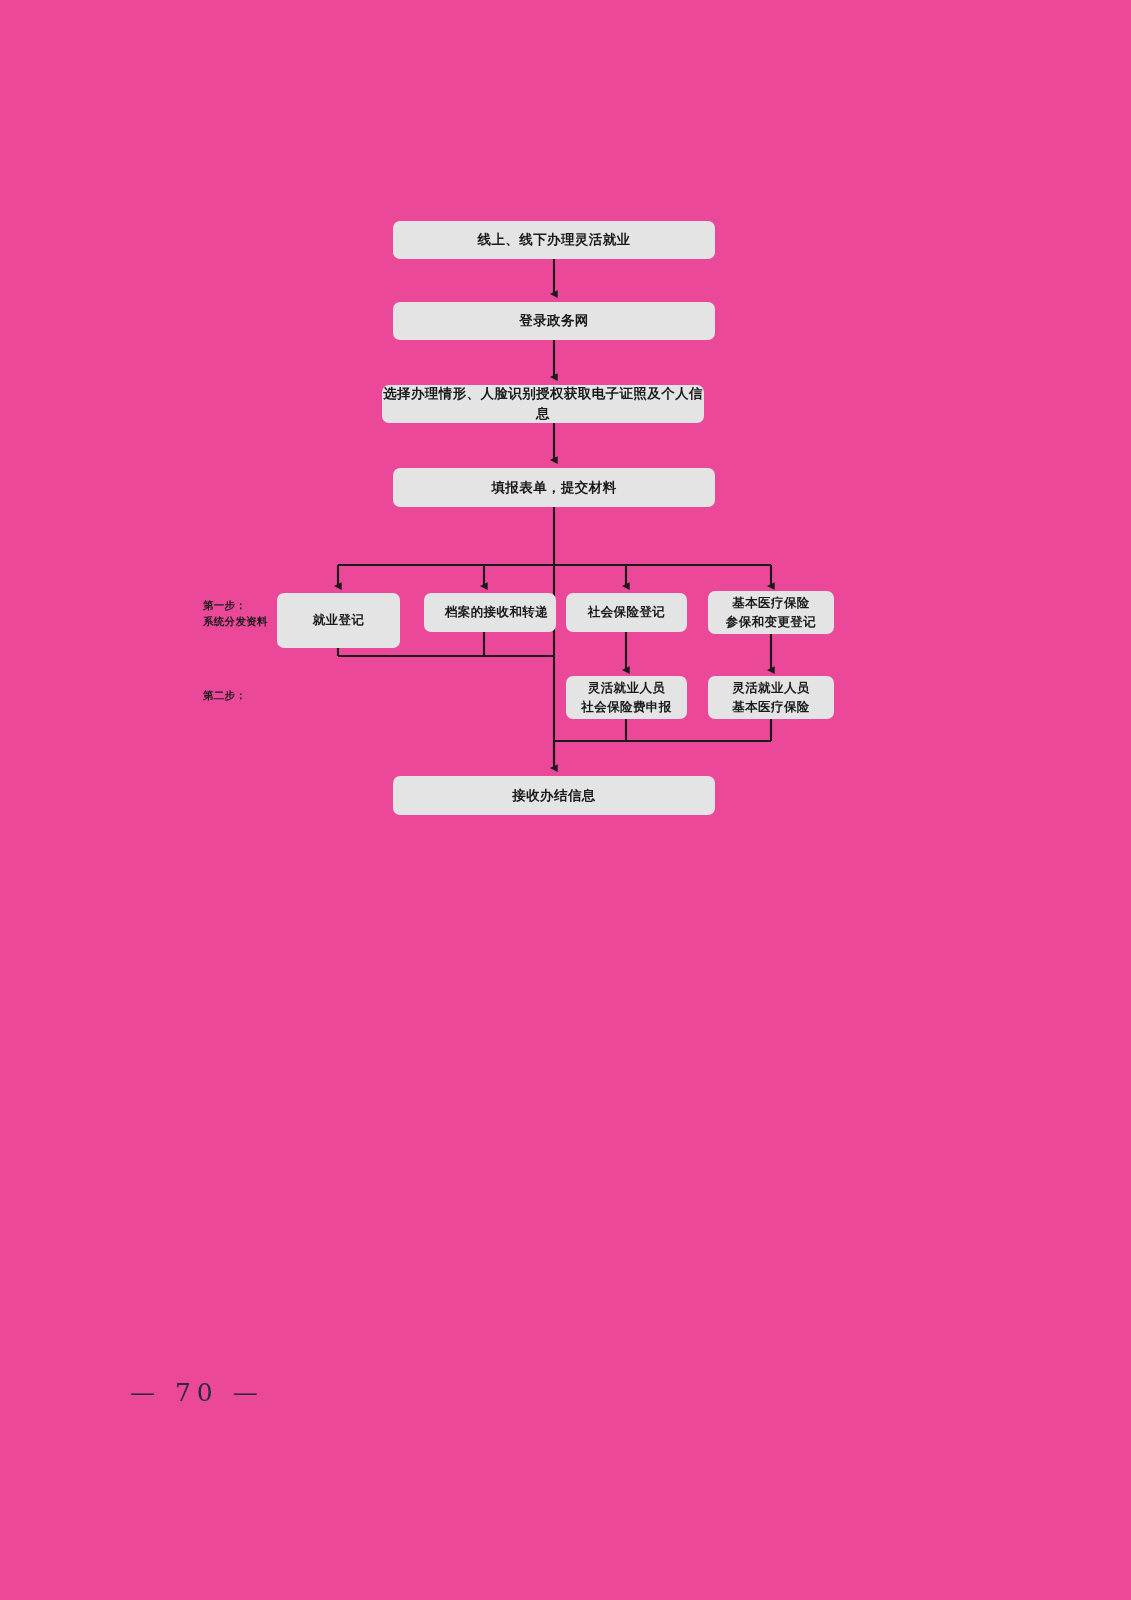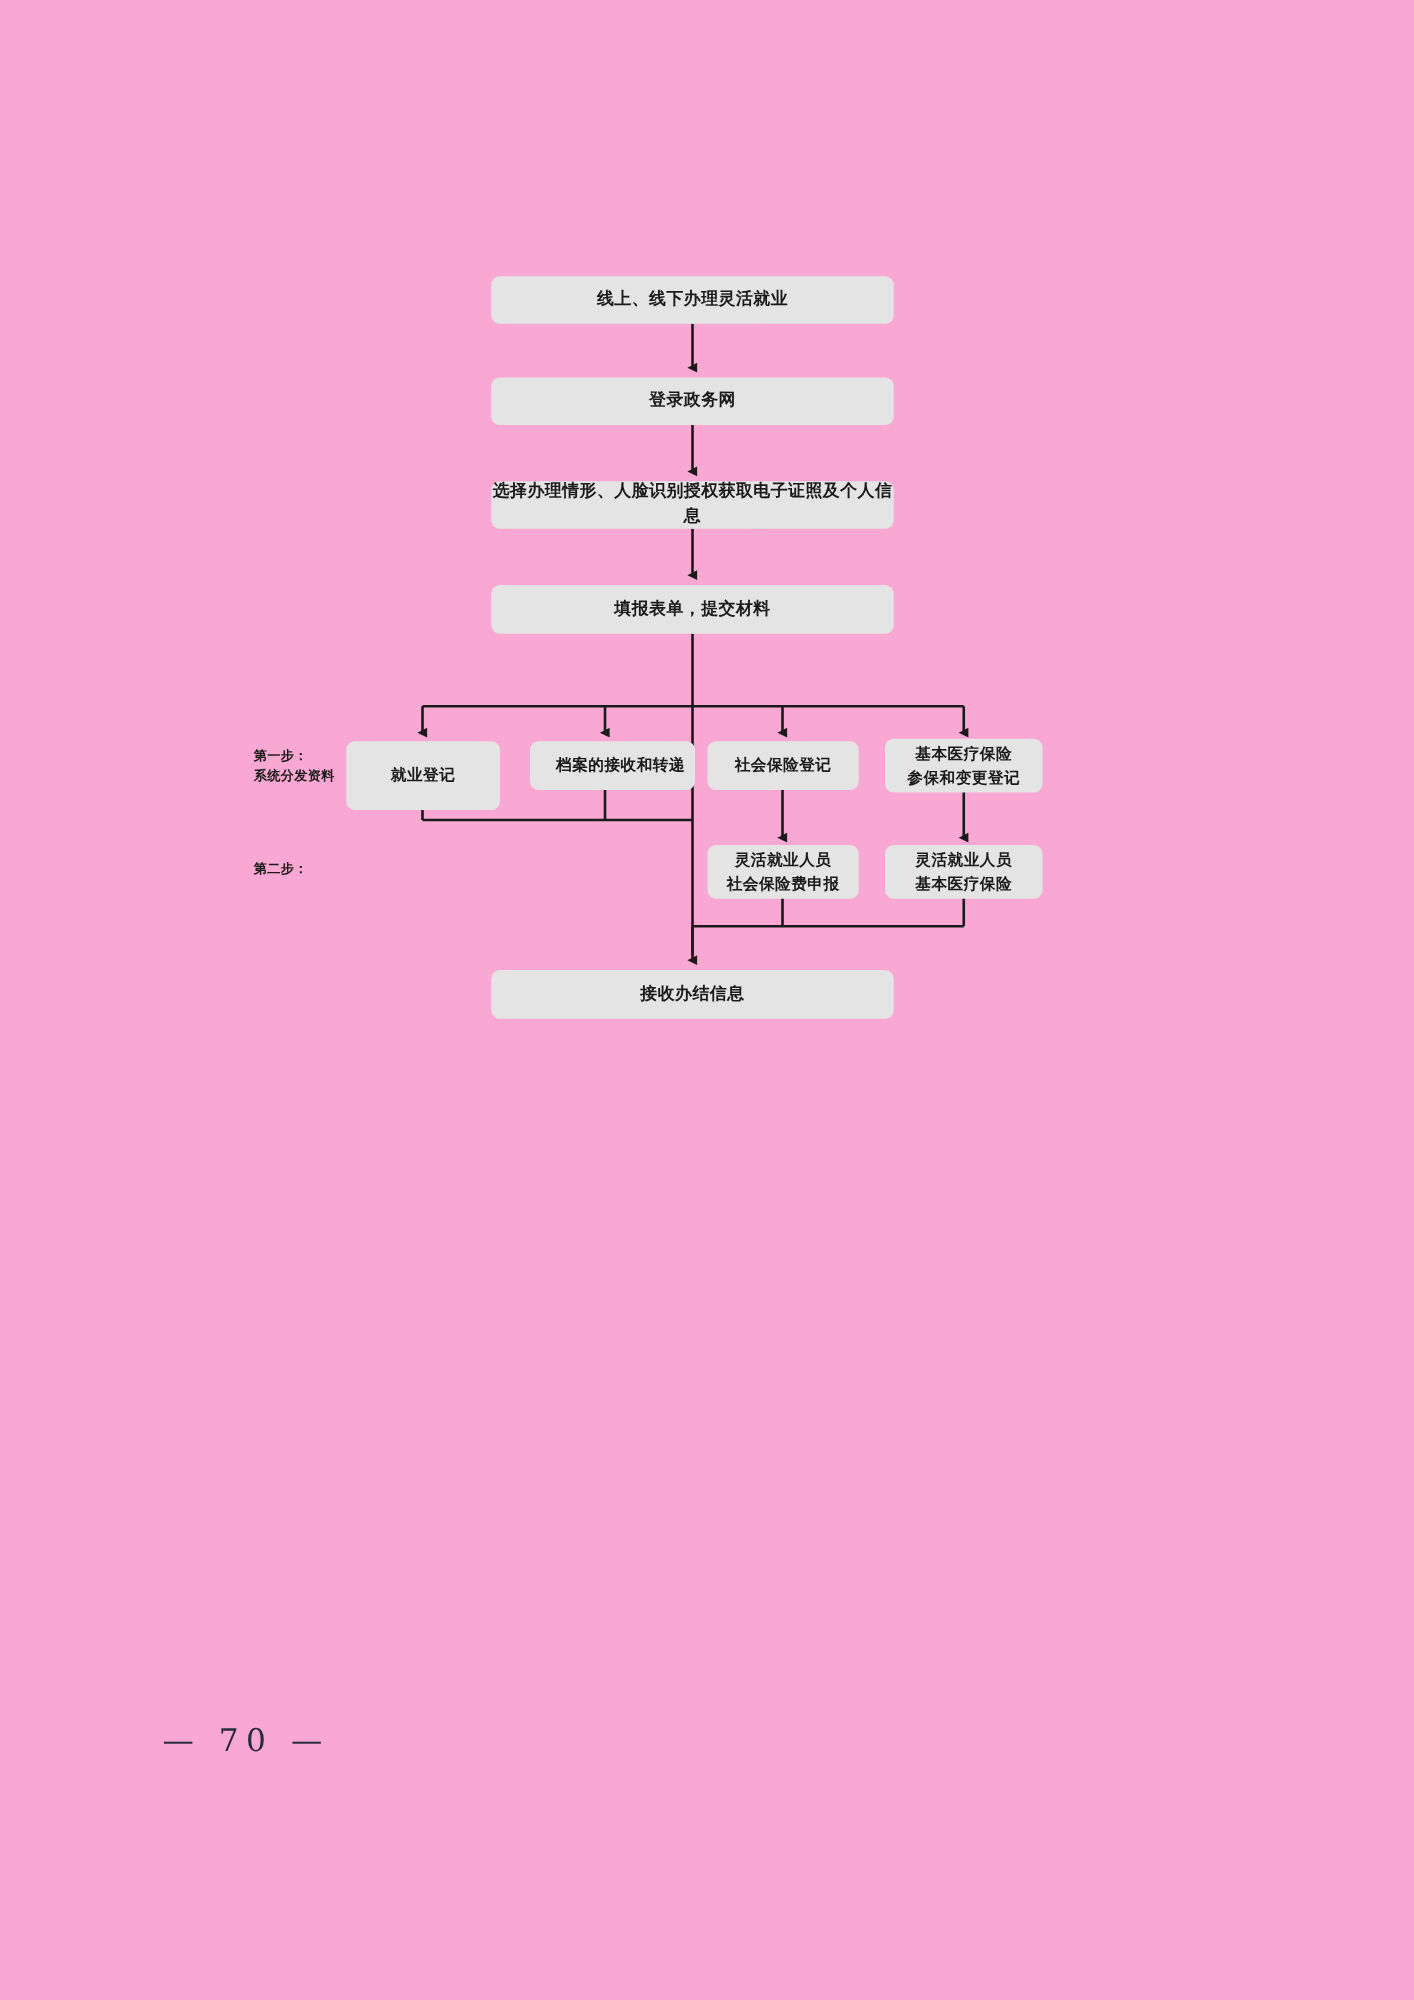--- a/index.html
+++ b/index.html
@@ -7,21 +7,21 @@
     padding: 0;
     background: #ffffff;
   }
   body {
     font-family: "DejaVu Sans", "Liberation Sans", sans-serif;
   }
   #page {
     position: relative;
     width: 1131px;
     height: 1600px;
-    background: #f9a8d4;
+    background: #ec4899;
     overflow: hidden;
   }
   #flow-svg {
     position: absolute;
     left: 0;
     top: 0;
     width: 1131px;
     height: 1600px;
   }
   .node {
@@ -122,21 +122,21 @@
         <span>线上、线下办理灵活就业</span>
       </span>
   </div>
 
   <div class="node main" style="left:393px; top:302px; width:322px; height:38px;">
     <span class="lines">
         <span>登录政务网</span>
       </span>
   </div>
 
-  <div class="node main" style="left:393px; top:385px; width:322px; height:38px;">
+  <div class="node main" style="left:382px; top:385px; width:322px; height:38px;">
     <span class="lines">
         <span>选择办理情形、人脸识别授权获取电子证照及个人信息</span>
       </span>
   </div>
 
   <div class="node main" style="left:393px; top:468px; width:322px; height:39px;">
     <span class="lines">
         <span>填报表单，提交材料</span>
       </span>
   </div>

